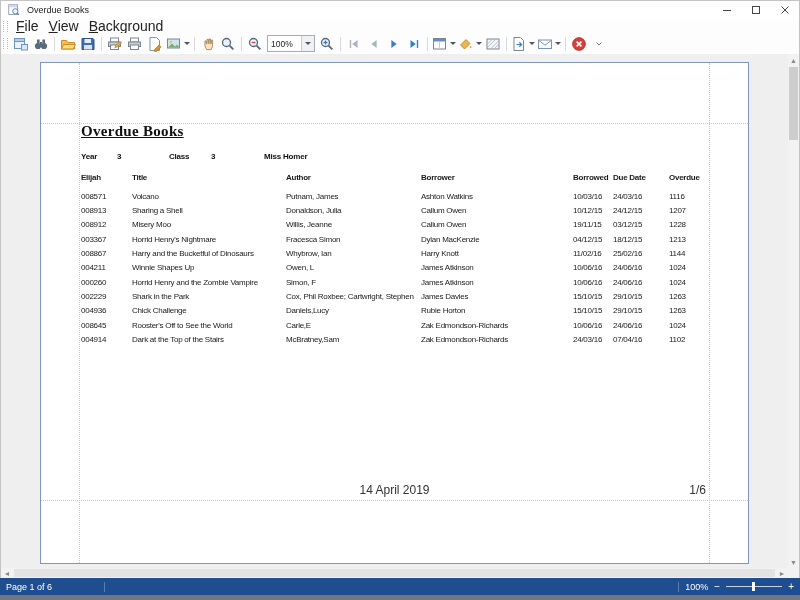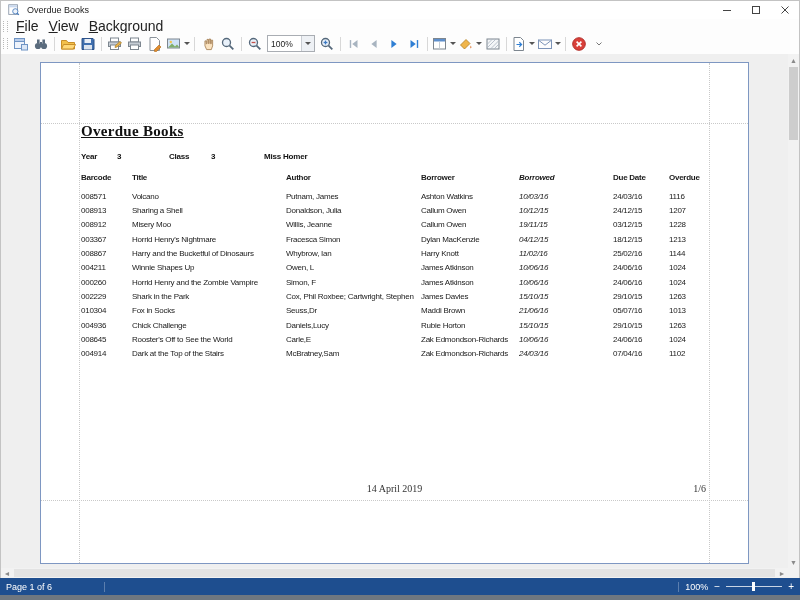--- a/index.html
+++ b/index.html
@@ -39,23 +39,23 @@
   .report-title{position:absolute;left:40px;top:60px;font-family:"Liberation Serif",serif;font-weight:bold;font-size:15px;letter-spacing:.3px;color:#111;text-decoration:underline;white-space:nowrap;}
   .meta-row{position:absolute;top:89px;left:0;right:0;height:11px;font-size:8px;font-weight:bold;letter-spacing:-.2px;color:#111;padding-left:48px;}
   .meta-row span{position:absolute;white-space:nowrap;}
   .m-year-label{left:40px;} .m-year-val{left:76px;} .m-class-label{left:128px;} .m-class-val{left:170px;} .m-teacher{left:223px;}
 
   .thead{position:absolute;left:0;top:108px;height:14px;width:100%;}
   .tbody{position:absolute;left:0;top:126.5px;width:100%;}
   .trow{position:relative;height:14.36px;}
   .tcell{position:absolute;top:2px;white-space:nowrap;font-size:8px;letter-spacing:-.25px;color:#1a1a1a;}
   .th{font-weight:bold;}
-  .c0{left:40px;} .c1{left:91px;} .c2{left:245px;} .c3{left:380px;} .c4{left:478px;font-style:italic;} .c5{left:572px;} .c6{left:628px;}
-
-  .page-footer{position:absolute;left:0;top:420px;width:100%;height:12px;font-family:Liberation Serif, serif;font-size:10px;color:#333;}
+  .c0{left:40px;} .c1{left:91px;} .c2{left:245px;} .c3{left:380px;} .c4{left:532px;} .c5{left:572px;} .c6{left:628px;}
+
+  .page-footer{position:absolute;left:0;top:420px;width:100%;height:12px;font-family:Liberation Sans, sans-serif;font-size:12px;color:#333;}
   .footer-date{position:absolute;left:0;width:100%;text-align:center;}
   .footer-page{position:absolute;left:625px;width:40px;text-align:right;}
 
   
   .vscroll{position:absolute;right:1px;top:54px;width:11px;height:514px;background:#f2f2f2;}
   .vscroll .arrow{position:absolute;left:0;width:11px;height:12px;display:flex;align-items:center;justify-content:center;color:#8a8a8a;font-size:7px;}
   .vscroll .arrow.up{top:0;} .vscroll .arrow.down{bottom:0;}
   .vthumb{position:absolute;left:1px;width:9px;top:13px;height:73px;background:#cdcdcd;}
   .hscroll{position:absolute;left:1px;bottom:22px;height:10px;width:787px;background:#f2f2f2;}
   .hscroll .arrow{position:absolute;top:0;height:10px;width:12px;display:flex;align-items:center;justify-content:center;color:#8a8a8a;font-size:7px;}
@@ -307,21 +307,21 @@
 
       <div class="meta-row">
         <span class="m-year-label">Year</span>
         <span class="m-year-val">3</span>
         <span class="m-class-label">Class</span>
         <span class="m-class-val">3</span>
         <span class="m-teacher">Miss Homer</span>
       </div>
 
       <div class="thead">
-          <div class="tcell th c0">Barcode</div>
+          <div class="tcell th c0">Elijah</div>
           <div class="tcell th c1">Title</div>
           <div class="tcell th c2">Author</div>
           <div class="tcell th c3">Borrower</div>
           <div class="tcell th c4">Borrowed</div>
           <div class="tcell th c5">Due Date</div>
           <div class="tcell th c6">Overdue</div>
         </div>
       <div class="tbody">
           <div class="trow">
             <div class="tcell c0">008571</div>
@@ -387,29 +387,20 @@
             <div class="tcell c6">1024</div>
           </div>
           <div class="trow">
             <div class="tcell c0">002229</div>
             <div class="tcell c1">Shark in the Park</div>
             <div class="tcell c2">Cox, Phil Roxbee; Cartwright, Stephen</div>
             <div class="tcell c3">James Davies</div>
             <div class="tcell c4">15/10/15</div>
             <div class="tcell c5">29/10/15</div>
             <div class="tcell c6">1263</div>
-          </div>
-          <div class="trow">
-            <div class="tcell c0">010304</div>
-            <div class="tcell c1">Fox in Socks</div>
-            <div class="tcell c2">Seuss,Dr</div>
-            <div class="tcell c3">Maddi Brown</div>
-            <div class="tcell c4">21/06/16</div>
-            <div class="tcell c5">05/07/16</div>
-            <div class="tcell c6">1013</div>
           </div>
           <div class="trow">
             <div class="tcell c0">004936</div>
             <div class="tcell c1">Chick Challenge</div>
             <div class="tcell c2">Daniels,Lucy</div>
             <div class="tcell c3">Rubie Horton</div>
             <div class="tcell c4">15/10/15</div>
             <div class="tcell c5">29/10/15</div>
             <div class="tcell c6">1263</div>
           </div>

